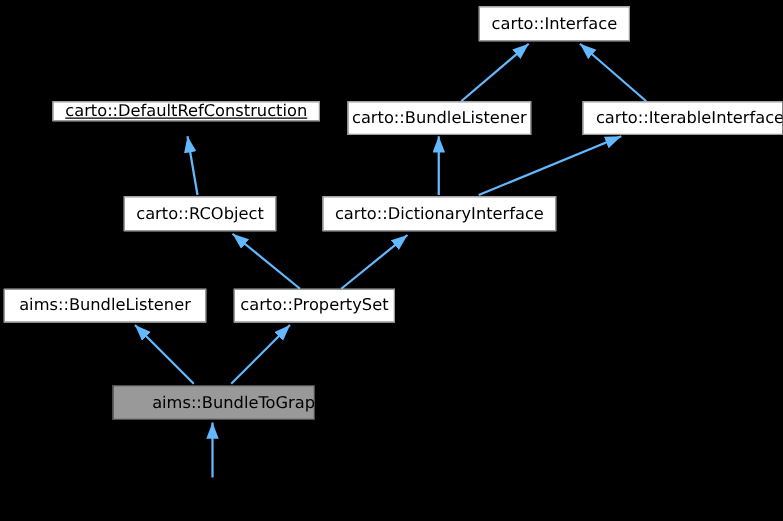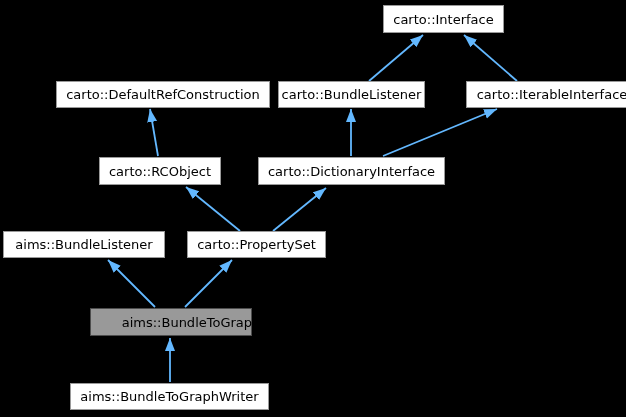--- a/index.html
+++ b/index.html
@@ -41,27 +41,27 @@
     cursor: pointer;
   }
   .node.current {
     background: var(--current-fill);
     border-color: var(--current-border);
     cursor: default;
     padding-left: 40px;
   }
   
   .n0 { left: 383px; top: 5px;   width: 121px; height: 28px; }
-  .n1 { left: 56px;  top: 81px;  width: 214px; height: 27px; }
+  .n1 { left: 42px;  top: 81px;  width: 214px; height: 16px; text-decoration: underline; }
   .n2 { left: 278px; top: 81px;  width: 147px; height: 27px; }
   .n3 { left: 450px; top: 81px;  width: 172px; height: 27px; margin-left: 16px; }
   .n4 { left: 99px;  top: 157px; width: 122px; height: 28px; }
   .n5 { left: 258px; top: 157px; width: 187px; height: 28px; }
   .n6 { left: 3px;   top: 231px; width: 162px; height: 27px; }
-  .n7 { left: 187px; top: 231px; width: 139px; height: 27px; }
+  .n7 { left: 187px; top: 231px; width: 129px; height: 27px; }
   .n8 { left: 90px;  top: 308px; width: 162px; height: 28px; }
   .n9 { left: 70px;  top: 383px; width: 199px; height: 27px; }
 </style>
 </head>
 <body>
 
 <div class="diagram">
 
   <svg class="edges" width="626" height="417" viewBox="0 0 626 417" xmlns="http://www.w3.org/2000/svg">
     <defs>
@@ -83,15 +83,14 @@
 
   <div class="node n0">carto::Interface</div>
   <div class="node n1">carto::DefaultRefConstruction</div>
   <div class="node n2">carto::BundleListener</div>
   <div class="node n3">carto::IterableInterface</div>
   <div class="node n4">carto::RCObject</div>
   <div class="node n6">aims::BundleListener</div>
   <div class="node n5">carto::DictionaryInterface</div>
   <div class="node n7">carto::PropertySet</div>
   <div class="node n8 current">aims::BundleToGraph</div>
-  <div class="node n9">aims::BundleToGraphWriter</div>
 
 </div>
 
 </body></html>

